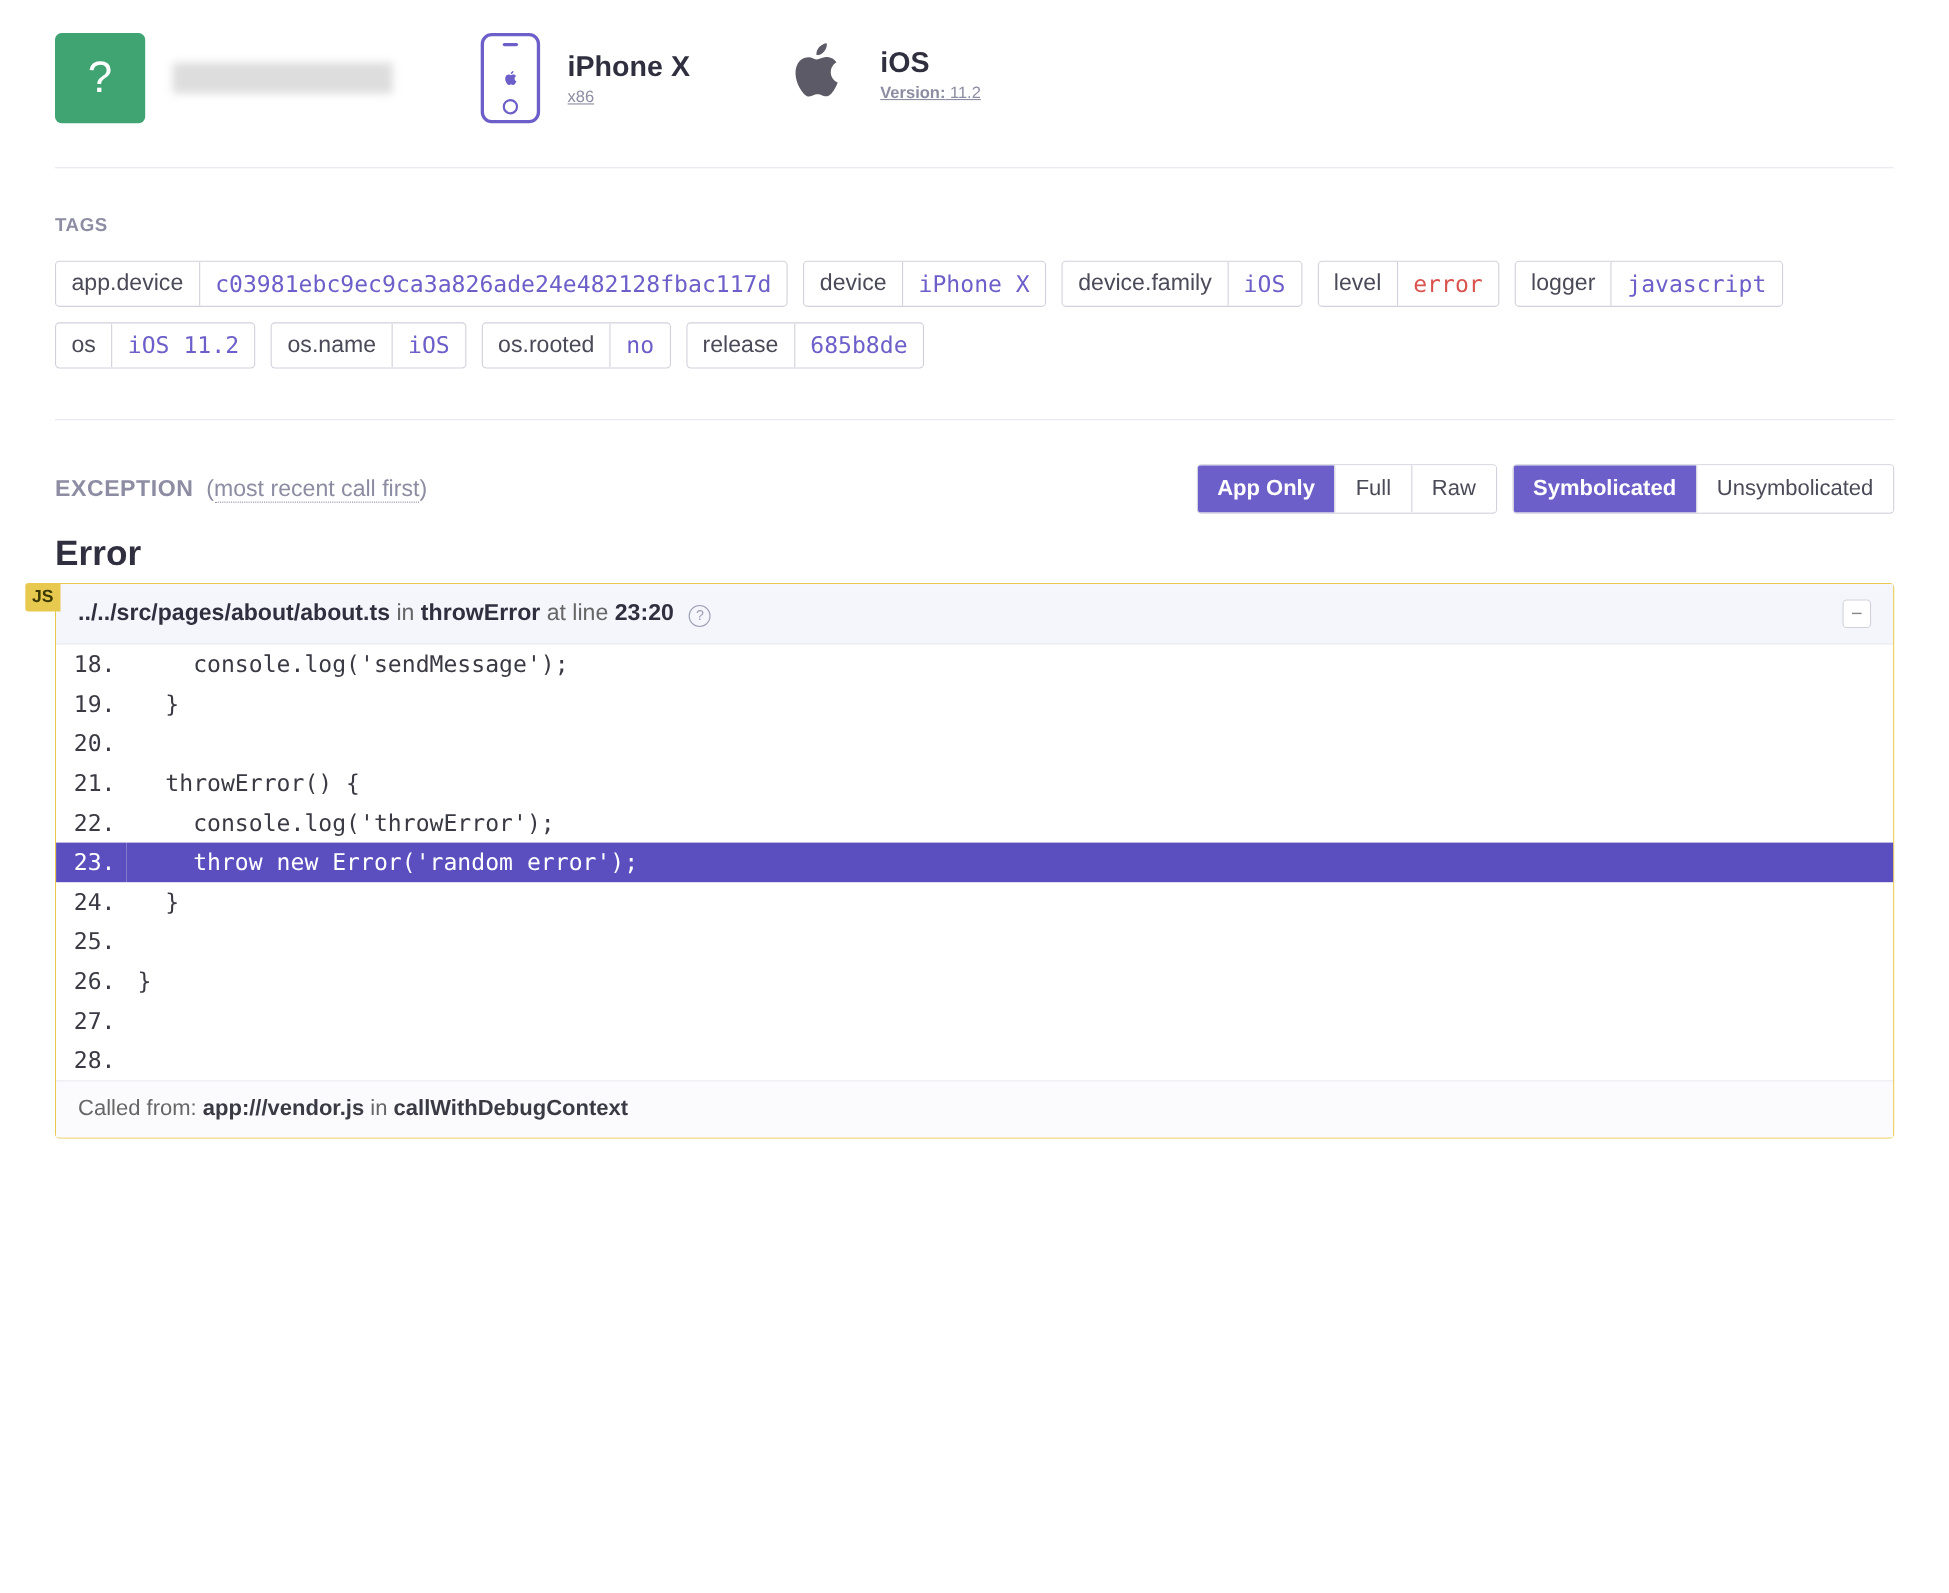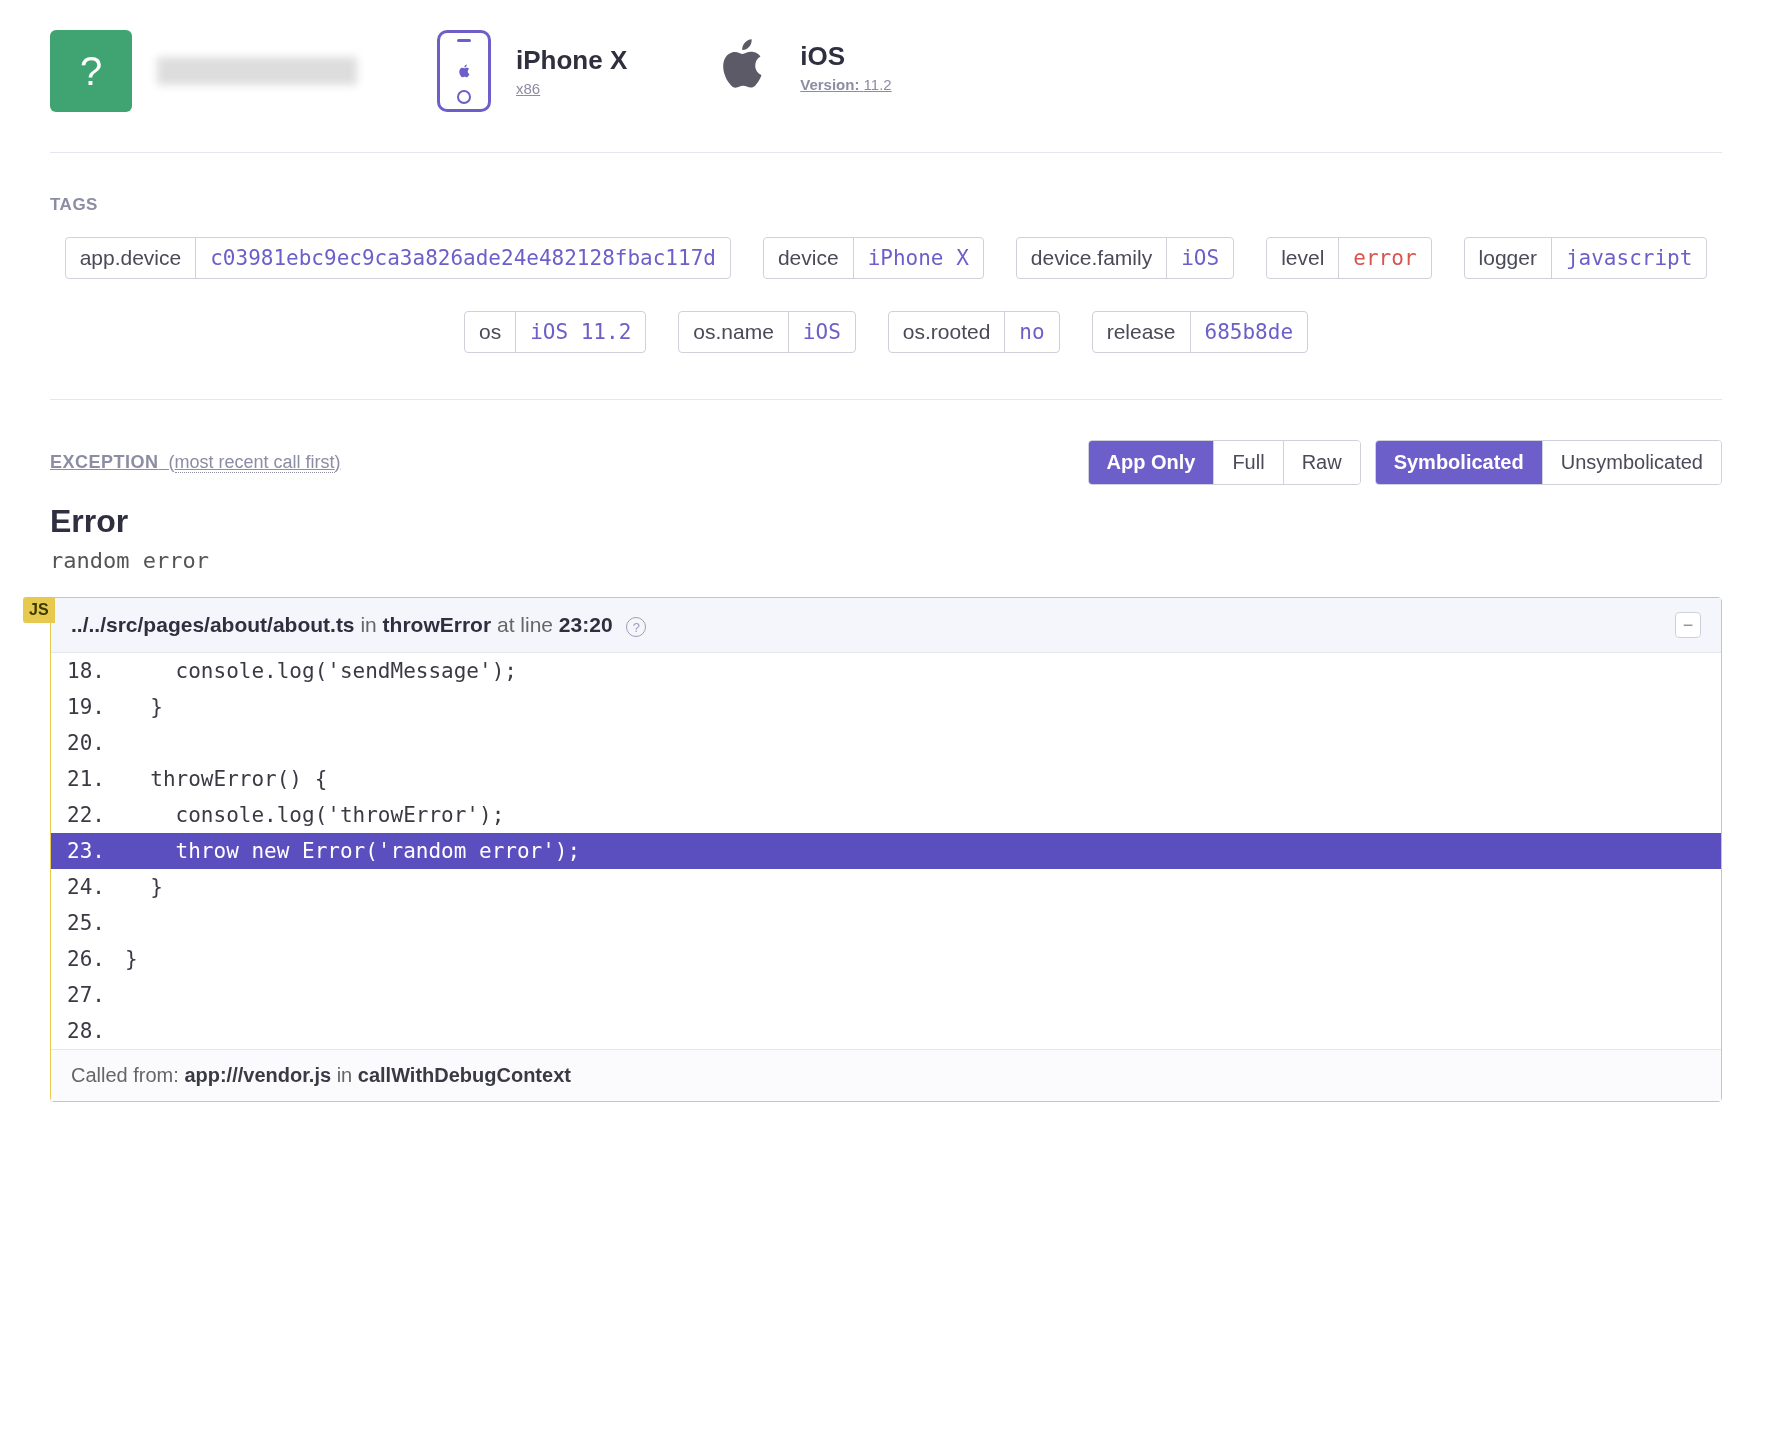--- a/index.html
+++ b/index.html
@@ -32,30 +32,30 @@
   .device-ico{width:54px;height:82px;border:3px solid var(--purple);border-radius:10px;position:relative;display:flex;align-items:center;justify-content:center;}
   .device-ico::before{content:"";position:absolute;top:6px;width:14px;height:3px;border-radius:2px;background:var(--purple);}
   .device-ico::after{content:"";position:absolute;bottom:5px;width:10px;height:10px;border-radius:50%;border:2px solid var(--purple);}
   .device-ico svg{width:18px;height:18px;fill:var(--purple);}
   .hdr h3{margin:0 0 4px;font-size:26px;font-weight:700;color:#2f2f3f;}
   .hdr .sub{color:var(--text-muted);font-size:15px;text-decoration:underline;}
   .apple-ico svg{width:68px;height:68px;fill:var(--gray-icon);}
 
   
   .section-h{color:var(--text-muted);font-size:17px;font-weight:700;letter-spacing:.5px;margin:42px 0 22px;}
-  .tags{display:flex;flex-wrap:wrap;gap:32px;justify-content:center;}
+  .tags{display:flex;flex-wrap:wrap;gap:14px;}
   .tag{display:inline-flex;align-items:stretch;border:1px solid var(--border);border-radius:4px;overflow:hidden;font-size:21px;white-space:nowrap;}
   .tag .k{padding:8px 14px;color:#4a4a58;border-right:1px solid var(--border);}
   .tag .v{padding:8px 14px;font-family:ui-monospace,SFMono-Regular,Menlo,Consolas,monospace;color:var(--link);}
   .tag .v.red{color:#d9534f;}
   .tag .v .redact{display:inline-block;vertical-align:middle;width:140px;height:22px;background:#dfe6ee;filter:blur(3px);margin-left:4px;}
 
   
   .exc-row{display:flex;align-items:center;justify-content:space-between;margin:46px 0 18px;padding-top:40px;border-top:1px solid var(--border-light);}
-  .exc-row .left{color:var(--text-muted);font-size:18px;text-decoration:underline;}
+  .exc-row .left{color:var(--text-muted);font-size:21px;}
   .exc-row .left .lab{font-weight:600;letter-spacing:.5px;}
   .exc-row .left .paren{border-bottom:1px dotted var(--text-muted);}
   .pill-group{display:inline-flex;border:1px solid var(--border);border-radius:4px;overflow:hidden;margin-left:14px;}
   .pill{padding:10px 18px;font-size:20px;color:#4a4a58;background:#fff;border:0;cursor:pointer;border-left:1px solid var(--border);}
   .pill:first-child{border-left:0;}
   .pill.active{background:var(--purple);color:#fff;font-weight:600;}
   .exc-row .right{display:flex;}
 
   h2.err{margin:16px 0 8px;font-size:32px;font-weight:700;}
   .err-msg{font-family:ui-monospace,SFMono-Regular,Menlo,Consolas,monospace;color:#555;font-size:22px;margin-bottom:24px;}
@@ -167,21 +167,20 @@
           <button class="pill">Raw</button>
         </div>
       <div class="pill-group" id="symb-tabs">
           <button class="pill active">Symbolicated</button>
           <button class="pill">Unsymbolicated</button>
         </div>
     </div>
   </div>
 
   <h2 class="err">Error</h2>
-  <div class="err-msg">random error</div>
 
   <div class="frame-wrap">
     <div class="js-label">JS</div>
     <div class="frame-h">
       <div class="path">
         <b>../../src/pages/about/about.ts</b>
         <span class="in">in</span>
         <span class="fn">throwError</span>
         <span class="at">at line</span>
         <span class="ln">23:20</span>

